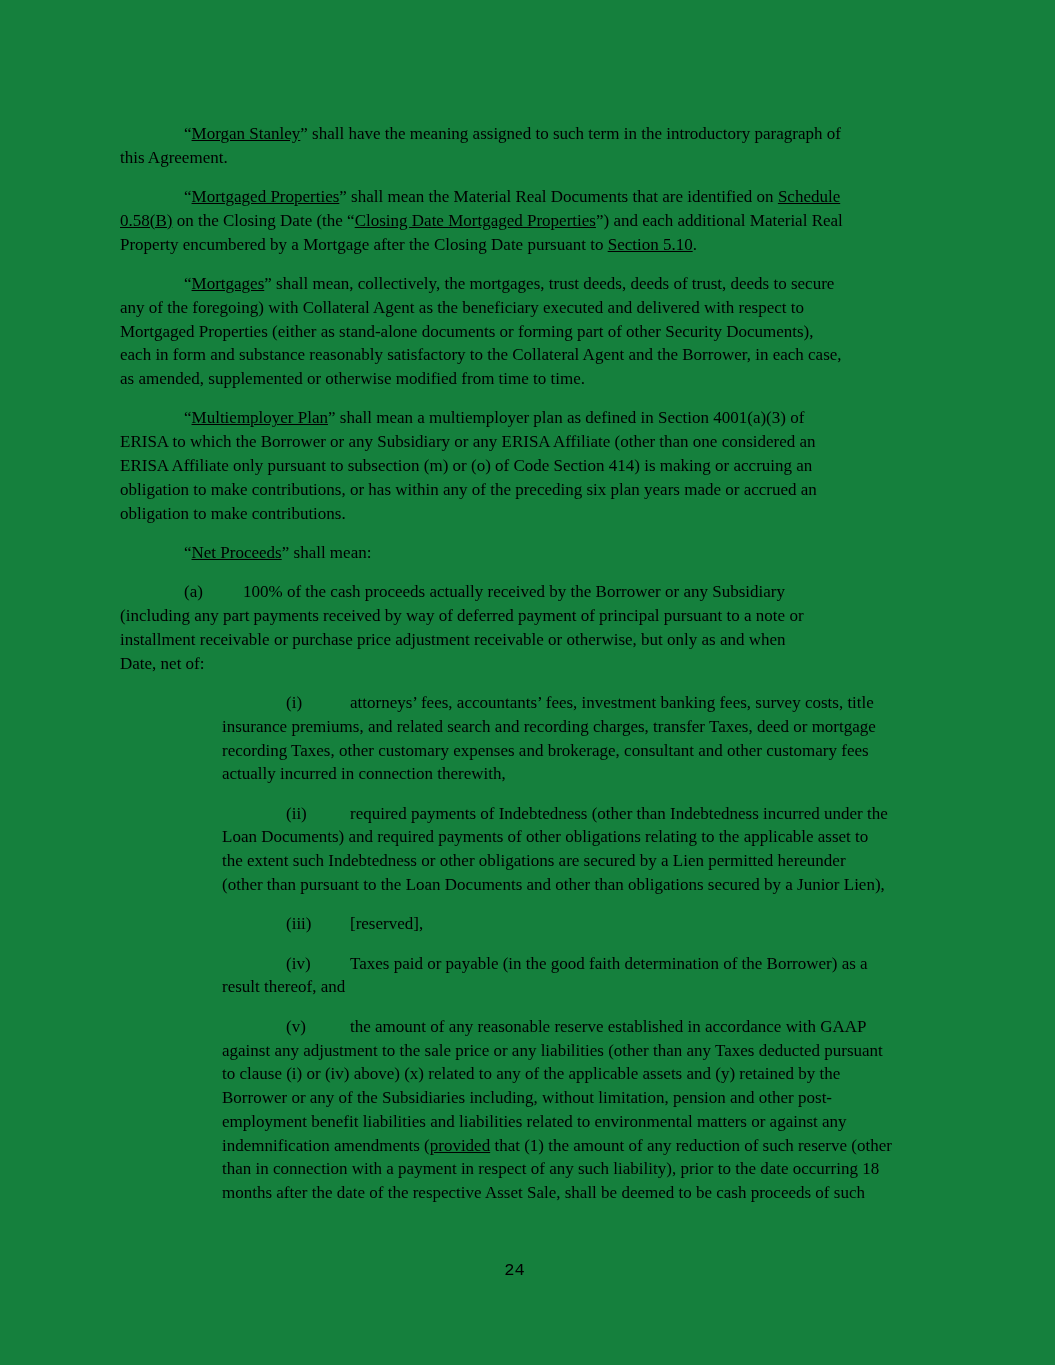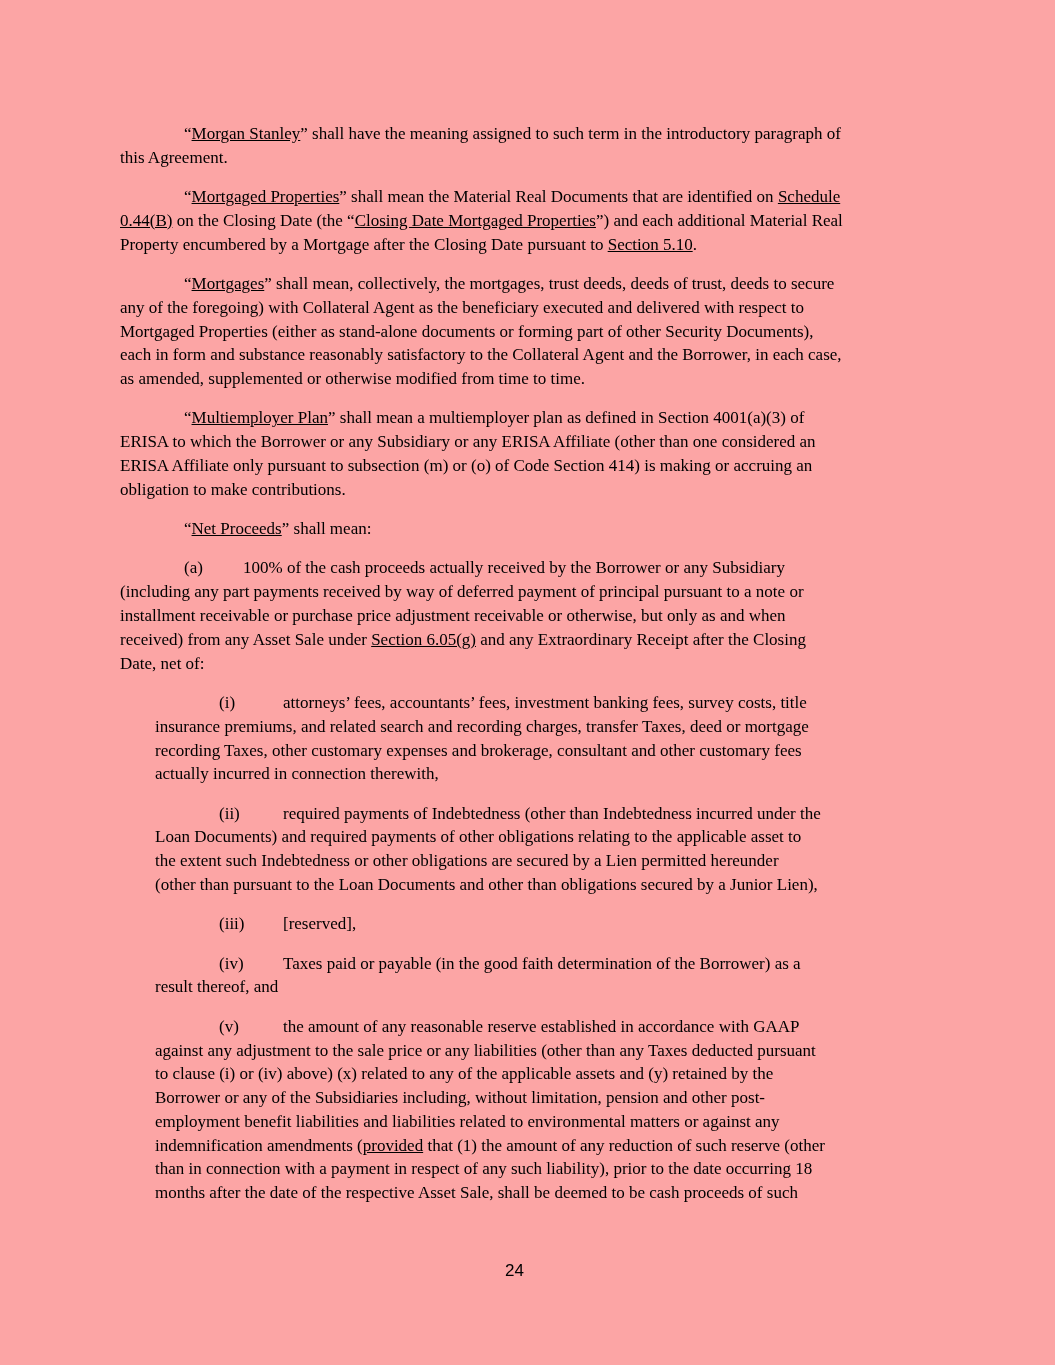--- a/index.html
+++ b/index.html
@@ -4,38 +4,38 @@
 <style>
   html, body {
     margin: 0;
     padding: 0;
     background: #ffffff;
   }
   .page {
     position: relative;
     width: 1055px;
     height: 1365px;
-    background: #fca5a5;
+    background: #15803d;
     color: #000000;
     font-family: "Liberation Serif", "DejaVu Serif", serif;
     font-size: 17px;
     line-height: 23.8px;
     overflow: hidden;
   }
   .doc-content {
     position: absolute;
     top: 122px;
     left: 120px;
     width: 813px;
   }
   .para {
     margin: 0 0 15.5px 0;
   }
   .para.sub {
-    margin-left: 35px;
+    margin-left: 102px;
   }
   .line {
     white-space: nowrap;
   }
   .line.first {
     padding-left: 64px;
   }
   .marker {
     display: inline-block;
   }
@@ -43,61 +43,61 @@
   .marker.m-sub  { width: 64px; }
   .defined-term {
     text-decoration: underline;
   }
   .page-number {
     position: absolute;
     top: 1259px;
     left: 0;
     width: 1029px;
     text-align: center;
-    font-family: Liberation Sans, sans-serif;
+    font-family: Liberation Mono, monospace;
     font-size: 17px;
     line-height: 23.8px;
     color: #000000;
   }
 </style>
 </head>
 <body>
 
 <div class="page">
   <div class="doc-content">
       <div class="para body">
         <div class="line first"><span>“</span><span class="defined-term">Morgan Stanley</span><span>” shall have the meaning assigned to such term in the introductory paragraph of</span></div>
         <div class="line"><span>this Agreement.</span></div>
       </div>
       <div class="para body">
         <div class="line first"><span>“</span><span class="defined-term">Mortgaged Properties</span><span>” shall mean the Material Real Documents that are identified on </span><span class="defined-term">Schedule</span></div>
-        <div class="line"><span class="defined-term">0.44(B)</span><span> on the Closing Date (the “</span><span class="defined-term">Closing Date Mortgaged Properties</span><span>”) and each additional Material Real</span></div>
+        <div class="line"><span class="defined-term">0.58(B)</span><span> on the Closing Date (the “</span><span class="defined-term">Closing Date Mortgaged Properties</span><span>”) and each additional Material Real</span></div>
         <div class="line"><span>Property encumbered by a Mortgage after the Closing Date pursuant to </span><span class="defined-term">Section 5.10</span><span>.</span></div>
       </div>
       <div class="para body">
         <div class="line first"><span>“</span><span class="defined-term">Mortgages</span><span>” shall mean, collectively, the mortgages, trust deeds, deeds of trust, deeds to secure</span></div>
         <div class="line"><span>any of the foregoing) with Collateral Agent as the beneficiary executed and delivered with respect to</span></div>
         <div class="line"><span>Mortgaged Properties (either as stand-alone documents or forming part of other Security Documents),</span></div>
         <div class="line"><span>each in form and substance reasonably satisfactory to the Collateral Agent and the Borrower, in each case,</span></div>
         <div class="line"><span>as amended, supplemented or otherwise modified from time to time.</span></div>
       </div>
       <div class="para body">
         <div class="line first"><span>“</span><span class="defined-term">Multiemployer Plan</span><span>” shall mean a multiemployer plan as defined in Section 4001(a)(3) of</span></div>
         <div class="line"><span>ERISA to which the Borrower or any Subsidiary or any ERISA Affiliate (other than one considered an</span></div>
         <div class="line"><span>ERISA Affiliate only pursuant to subsection (m) or (o) of Code Section 414) is making or accruing an</span></div>
+        <div class="line"><span>obligation to make contributions, or has within any of the preceding six plan years made or accrued an</span></div>
         <div class="line"><span>obligation to make contributions.</span></div>
       </div>
       <div class="para body">
         <div class="line first"><span>“</span><span class="defined-term">Net Proceeds</span><span>” shall mean:</span></div>
       </div>
       <div class="para body">
         <div class="line first"><span class="marker m-body">(a)</span><span>100% of the cash proceeds actually received by the Borrower or any Subsidiary</span></div>
         <div class="line"><span>(including any part payments received by way of deferred payment of principal pursuant to a note or</span></div>
         <div class="line"><span>installment receivable or purchase price adjustment receivable or otherwise, but only as and when</span></div>
-        <div class="line"><span>received) from any Asset Sale under </span><span class="defined-term">Section 6.05(g)</span><span> and any Extraordinary Receipt after the Closing</span></div>
         <div class="line"><span>Date, net of:</span></div>
       </div>
       <div class="para sub">
         <div class="line first"><span class="marker m-sub">(i)</span><span>attorneys’ fees, accountants’ fees, investment banking fees, survey costs, title</span></div>
         <div class="line"><span>insurance premiums, and related search and recording charges, transfer Taxes, deed or mortgage</span></div>
         <div class="line"><span>recording Taxes, other customary expenses and brokerage, consultant and other customary fees</span></div>
         <div class="line"><span>actually incurred in connection therewith,</span></div>
       </div>
       <div class="para sub">
         <div class="line first"><span class="marker m-sub">(ii)</span><span>required payments of Indebtedness (other than Indebtedness incurred under the</span></div>

